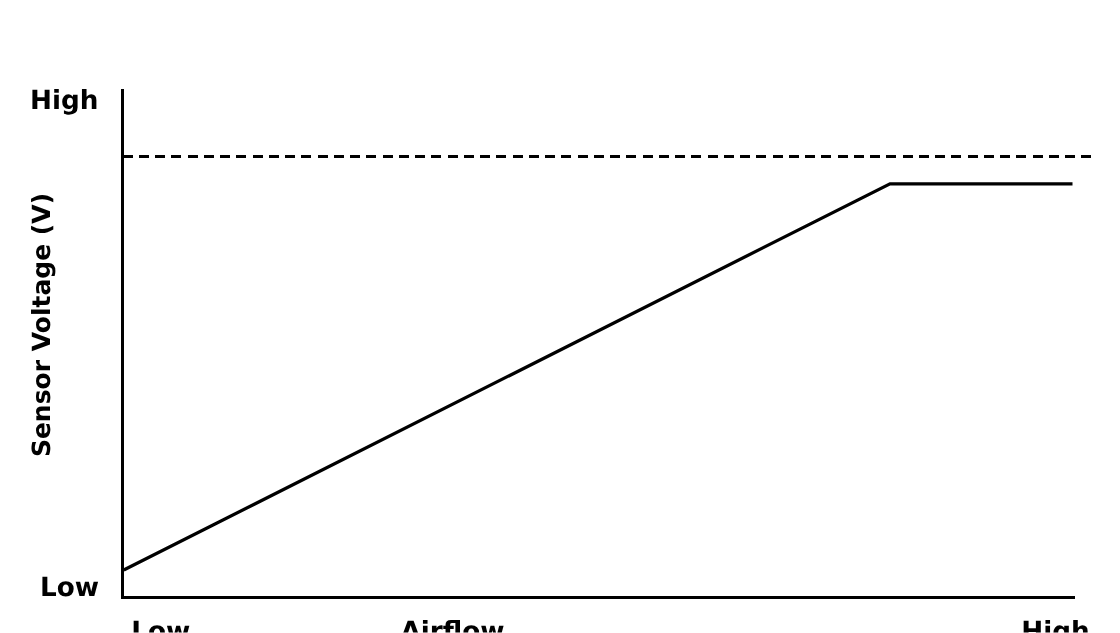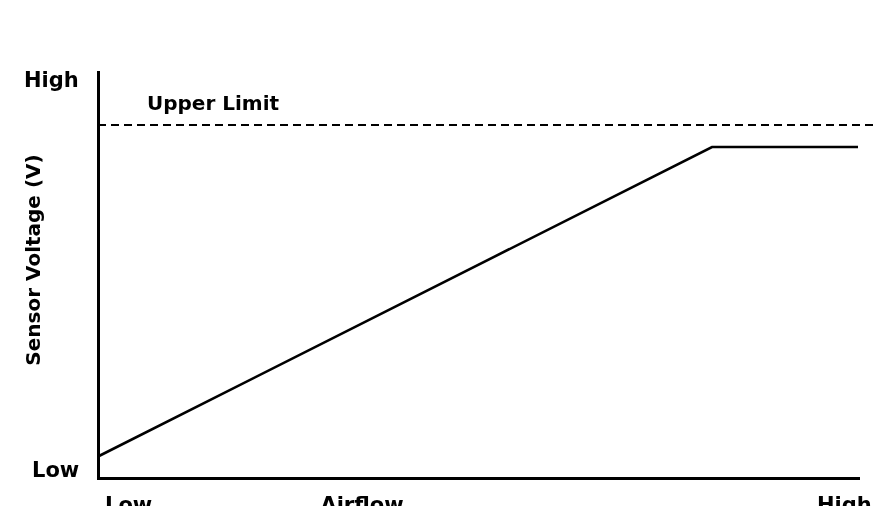--- a/index.html
+++ b/index.html
@@ -117,15 +117,14 @@
   <div class="tick-label" id="ylabel-low">Low</div>
 
   <div class="tick-label" id="xlabel-low">Low</div>
 
   <div class="tick-label" id="xlabel-high">High</div>
 
   <div class="axis-title" id="x-axis-title">Airflow</div>
 
   <div class="axis-title" id="y-axis-title">Sensor Voltage (V)</div>
 
-  <div class="annotation-label" id="upper-limit-label">Upper Limit</div>
 
 </div>
 
 </body></html>

